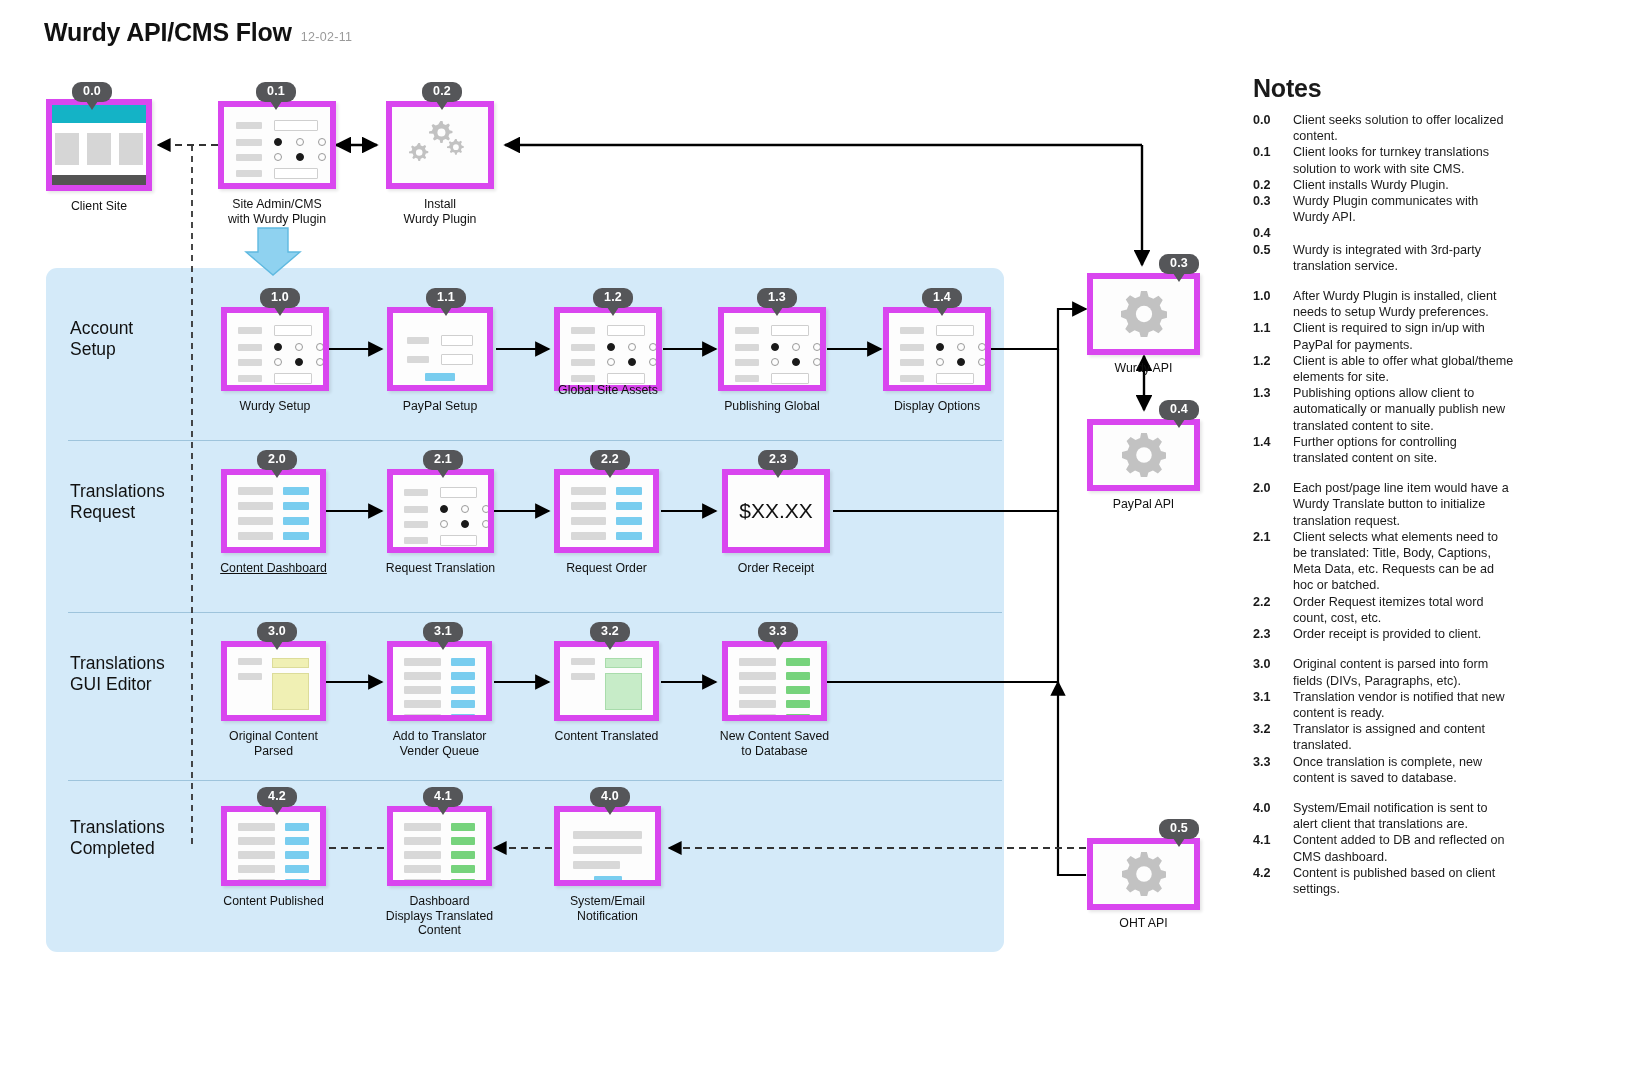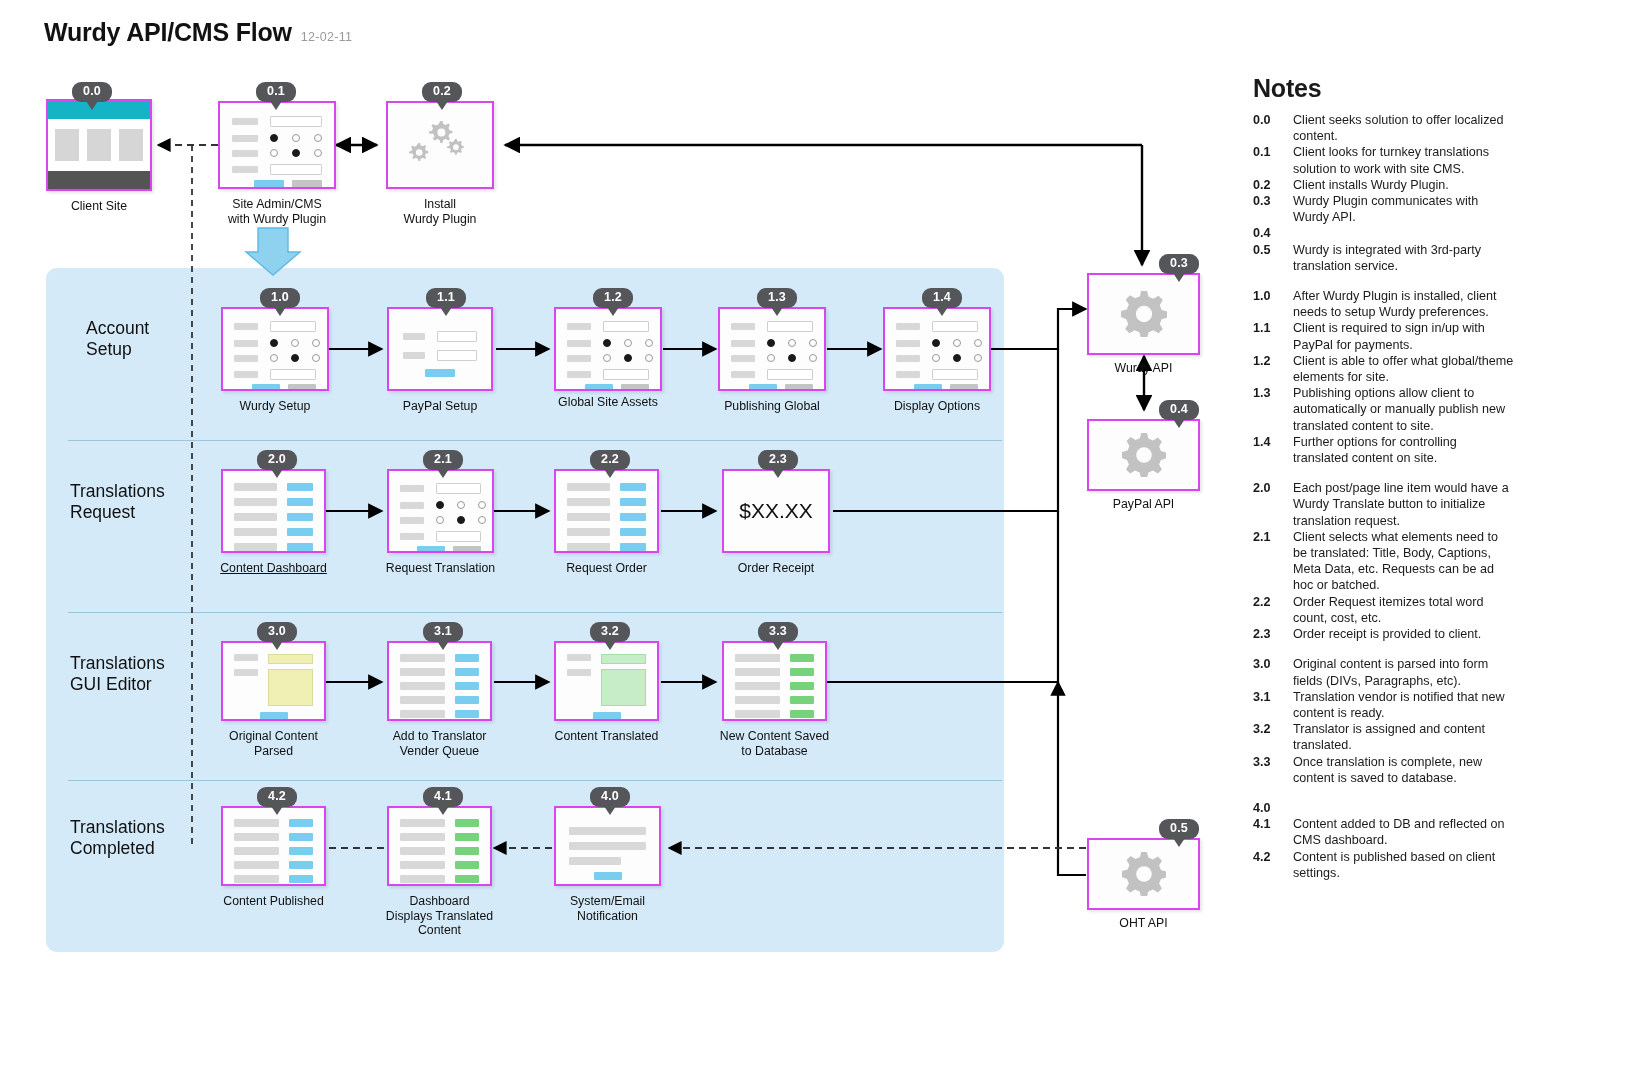--- a/index.html
+++ b/index.html
@@ -21,21 +21,21 @@
     left:46px;top:268px;width:958px;height:684px;
     background:#d4eaf9;border-radius:11px;
   }
   .lane-divider{position:absolute;height:1px;background:#9ec4dc;left:22px;width:934px;}
 
   .lane-label{position:absolute;font-size:17.5px;line-height:21px;font-weight:400;color:#111;}
 
   
   .node{position:absolute;}
   .card{
-    position:relative;background:#fdfdfd;border:2px solid #d946ef;
+    position:relative;background:#fdfdfd;border:6px solid #d946ef;
     box-shadow:2px 2px 3px rgba(0,0,0,0.10);
     box-sizing:border-box;overflow:hidden;
   }
   .caption{
     position:absolute;left:50%;transform:translateX(-50%);
     text-align:center;font-size:12.3px;line-height:14.6px;color:#111;white-space:nowrap;
   }
 
   
   .badge{
@@ -101,21 +101,21 @@
   <span id="title-text">Wurdy API/CMS Flow</span>
   <span id="title-date">12-02-11</span>
 </div>
 
 <div class="abs" id="swimlane-panel">
   <div class="lane-divider" style="top:172px;"></div>
   <div class="lane-divider" style="top:344px;"></div>
   <div class="lane-divider" style="top:512px;"></div>
 </div>
 
-<div class="lane-label" style="left:86px;top:318px;white-space:pre;">Account
+<div class="lane-label" style="left:70px;top:318px;white-space:pre;">Account
 Setup</div>
 <div class="lane-label" style="left:70px;top:481px;white-space:pre;">Translations
 Request</div>
 <div class="lane-label" style="left:70px;top:653px;white-space:pre;">Translations
 GUI Editor</div>
 <div class="lane-label" style="left:70px;top:817px;white-space:pre;">Translations
 Completed</div>
 
 <svg id="edges">
   <defs>
@@ -326,21 +326,21 @@
       <div class="frow" style="margin-bottom:4px;">
           <div class="lbl" style="width:24px;"></div>
           <div class="fld"></div>
         </div>
       <div class="fbtns" style="margin-top:2px;">
           <div class="btn-blue" style="width:28px;"></div>
           <div class="btn-gray" style="width:28px;"></div>
         </div>
     </div>
   </div>
-  <div class="caption" style="top:88px;">Global Site Assets</div>
+  <div class="caption" style="top:76px;">Global Site Assets</div>
 </div>
 
 <div class="node" style="left:718px;top:307px;">
   <div class="badge" style="left:39px;top:-19px;">1.3</div>
   <div class="card" style="width:108px;height:84px;">
     <div class="form-wrap" style="padding:12px 11px;">
       <div class="frow" style="margin-bottom:7px;">
           <div class="lbl" style="width:24px;"></div>
           <div class="fld"></div>
         </div>
@@ -821,20 +821,21 @@
           <div class="note-tx">Translator is assigned and content translated.</div>
         </div>
         <div class="note">
           <div class="note-id">3.3</div>
           <div class="note-tx">Once translation is complete, new content is saved to database.</div>
         </div>
       </div>
       <div class="note-grp">
         <div class="note">
           <div class="note-id">4.0</div>
+          <div class="note-tx">System/Email notification is sent to alert client that translations are.</div>
         </div>
         <div class="note">
           <div class="note-id">4.1</div>
           <div class="note-tx">Content added to DB and reflected on CMS dashboard.</div>
         </div>
         <div class="note">
           <div class="note-id">4.2</div>
           <div class="note-tx">Content is published based on client settings.</div>
         </div>
       </div>

